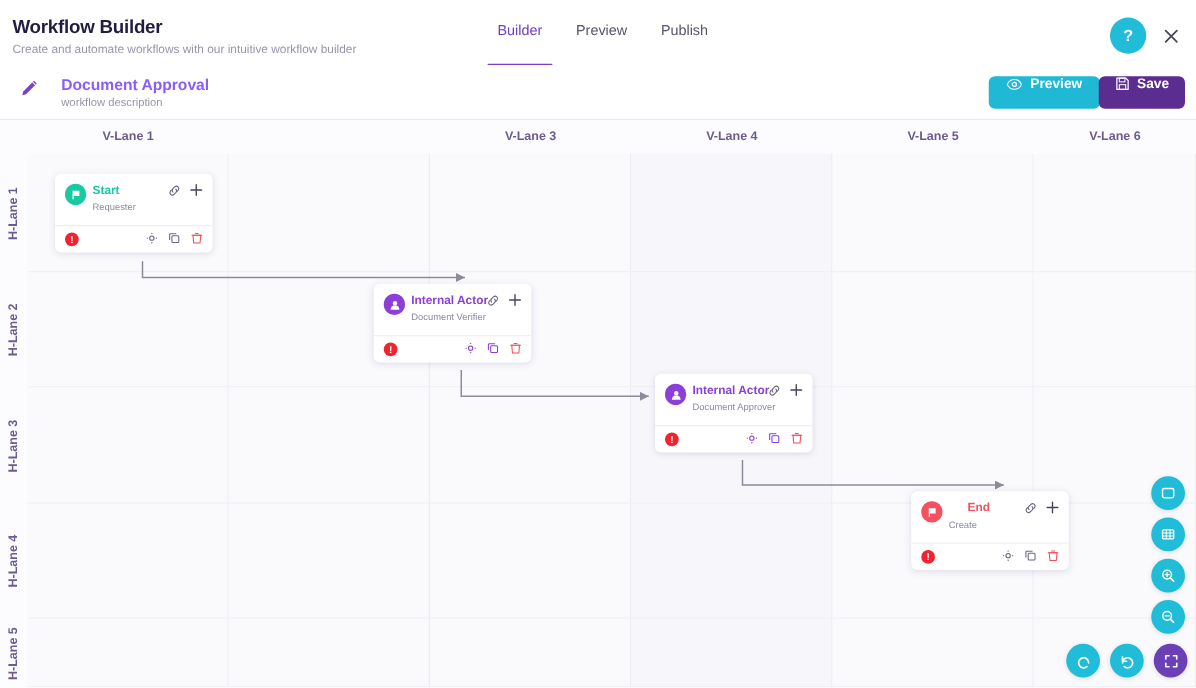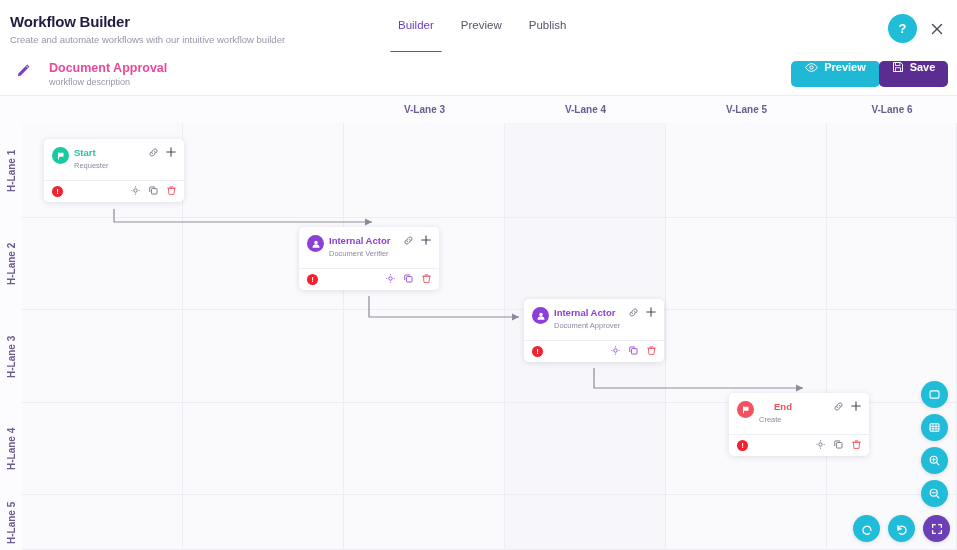--- a/index.html
+++ b/index.html
@@ -48,21 +48,21 @@
   }
 
   
   .subbar {
     position: absolute; left: 0; top: 52px; width: 957px; height: 44px;
     background: #fff; border-bottom: 1px solid #eceaf2;
   }
   .pencil-icon { position: absolute; left: 14px; top: 62px; width: 18px; height: 18px; }
   .wf-name {
     position: absolute; left: 49px; top: 61px;
-    font-size: 12.5px; font-weight: bold; color: #ec4899;
+    font-size: 12.5px; font-weight: bold; color: #8b5cf6;
   }
   .wf-desc {
     position: absolute; left: 49px; top: 77px;
     font-size: 9px; color: #9b94a8;
   }
   .btn {
     position: absolute; top: 61px; height: 26px; border: none; border-radius: 5px;
     color: #fff; font-size: 11px; font-weight: bold; cursor: pointer;
     display: flex; align-items: flex-start; justify-content: center; gap: 6px;
     padding: 0 12px;
@@ -91,21 +91,21 @@
     background: #fafafd;
   }
   .gcell {
     position: absolute; border-right: 1px solid #eeedf5; border-bottom: 1px solid #eeedf5;
     background: #fafafd;
   }
   .gcell.alt { background: #f7f7fb; }
 
   
   .node {
-    position: absolute; width: 140px; background: #fff; border-radius: 5px;
+    position: absolute; width: 126px; background: #fff; border-radius: 5px;
     box-shadow: 0 1px 6px rgba(60,40,100,0.14); overflow: hidden;
   }
   .node-top { padding: 8px 8px 5px 8px; position: relative; height: 41px; }
   .node-avatar {
     position: absolute; left: 8px; top: 8px; width: 17px; height: 17px;
     border-radius: 50%; display: flex; align-items: center; justify-content: center;
   }
   .node-title {
     position: absolute; left: 30px; top: 8px; font-size: 9.5px; font-weight: bold;
   }
@@ -191,20 +191,21 @@
     <svg width="12" height="12" viewBox="0 0 16 16">
       <path d="M2 2 h9.5 L14 4.5 V14 H2 Z" fill="none" stroke="#fff" stroke-width="1.3" stroke-linejoin="round"></path>
       <rect x="4.6" y="2" width="6" height="4" fill="none" stroke="#fff" stroke-width="1.1"></rect>
       <rect x="4.6" y="9" width="6.8" height="5" fill="none" stroke="#fff" stroke-width="1.1"></rect>
     </svg>
     <span>Save</span>
   </button>
 
   <div class="canvas">
 
+    <div class="vlane-head" style="left:22px;width:161px;">V-Lane 1</div>
     <div class="vlane-head" style="left:344px;width:161px;">V-Lane 3</div>
     <div class="vlane-head" style="left:505px;width:161px;">V-Lane 4</div>
     <div class="vlane-head" style="left:666px;width:161px;">V-Lane 5</div>
     <div class="vlane-head" style="left:827px;width:130px;">V-Lane 6</div>
 
     <div class="hlane-head" style="top:27px;height:95px;">H-Lane 1</div>
     <div class="hlane-head" style="top:122px;height:92px;">H-Lane 2</div>
     <div class="hlane-head" style="top:214px;height:93px;">H-Lane 3</div>
     <div class="hlane-head" style="top:307px;height:92px;">H-Lane 4</div>
     <div class="hlane-head" style="top:399px;height:55px;">H-Lane 5</div>

